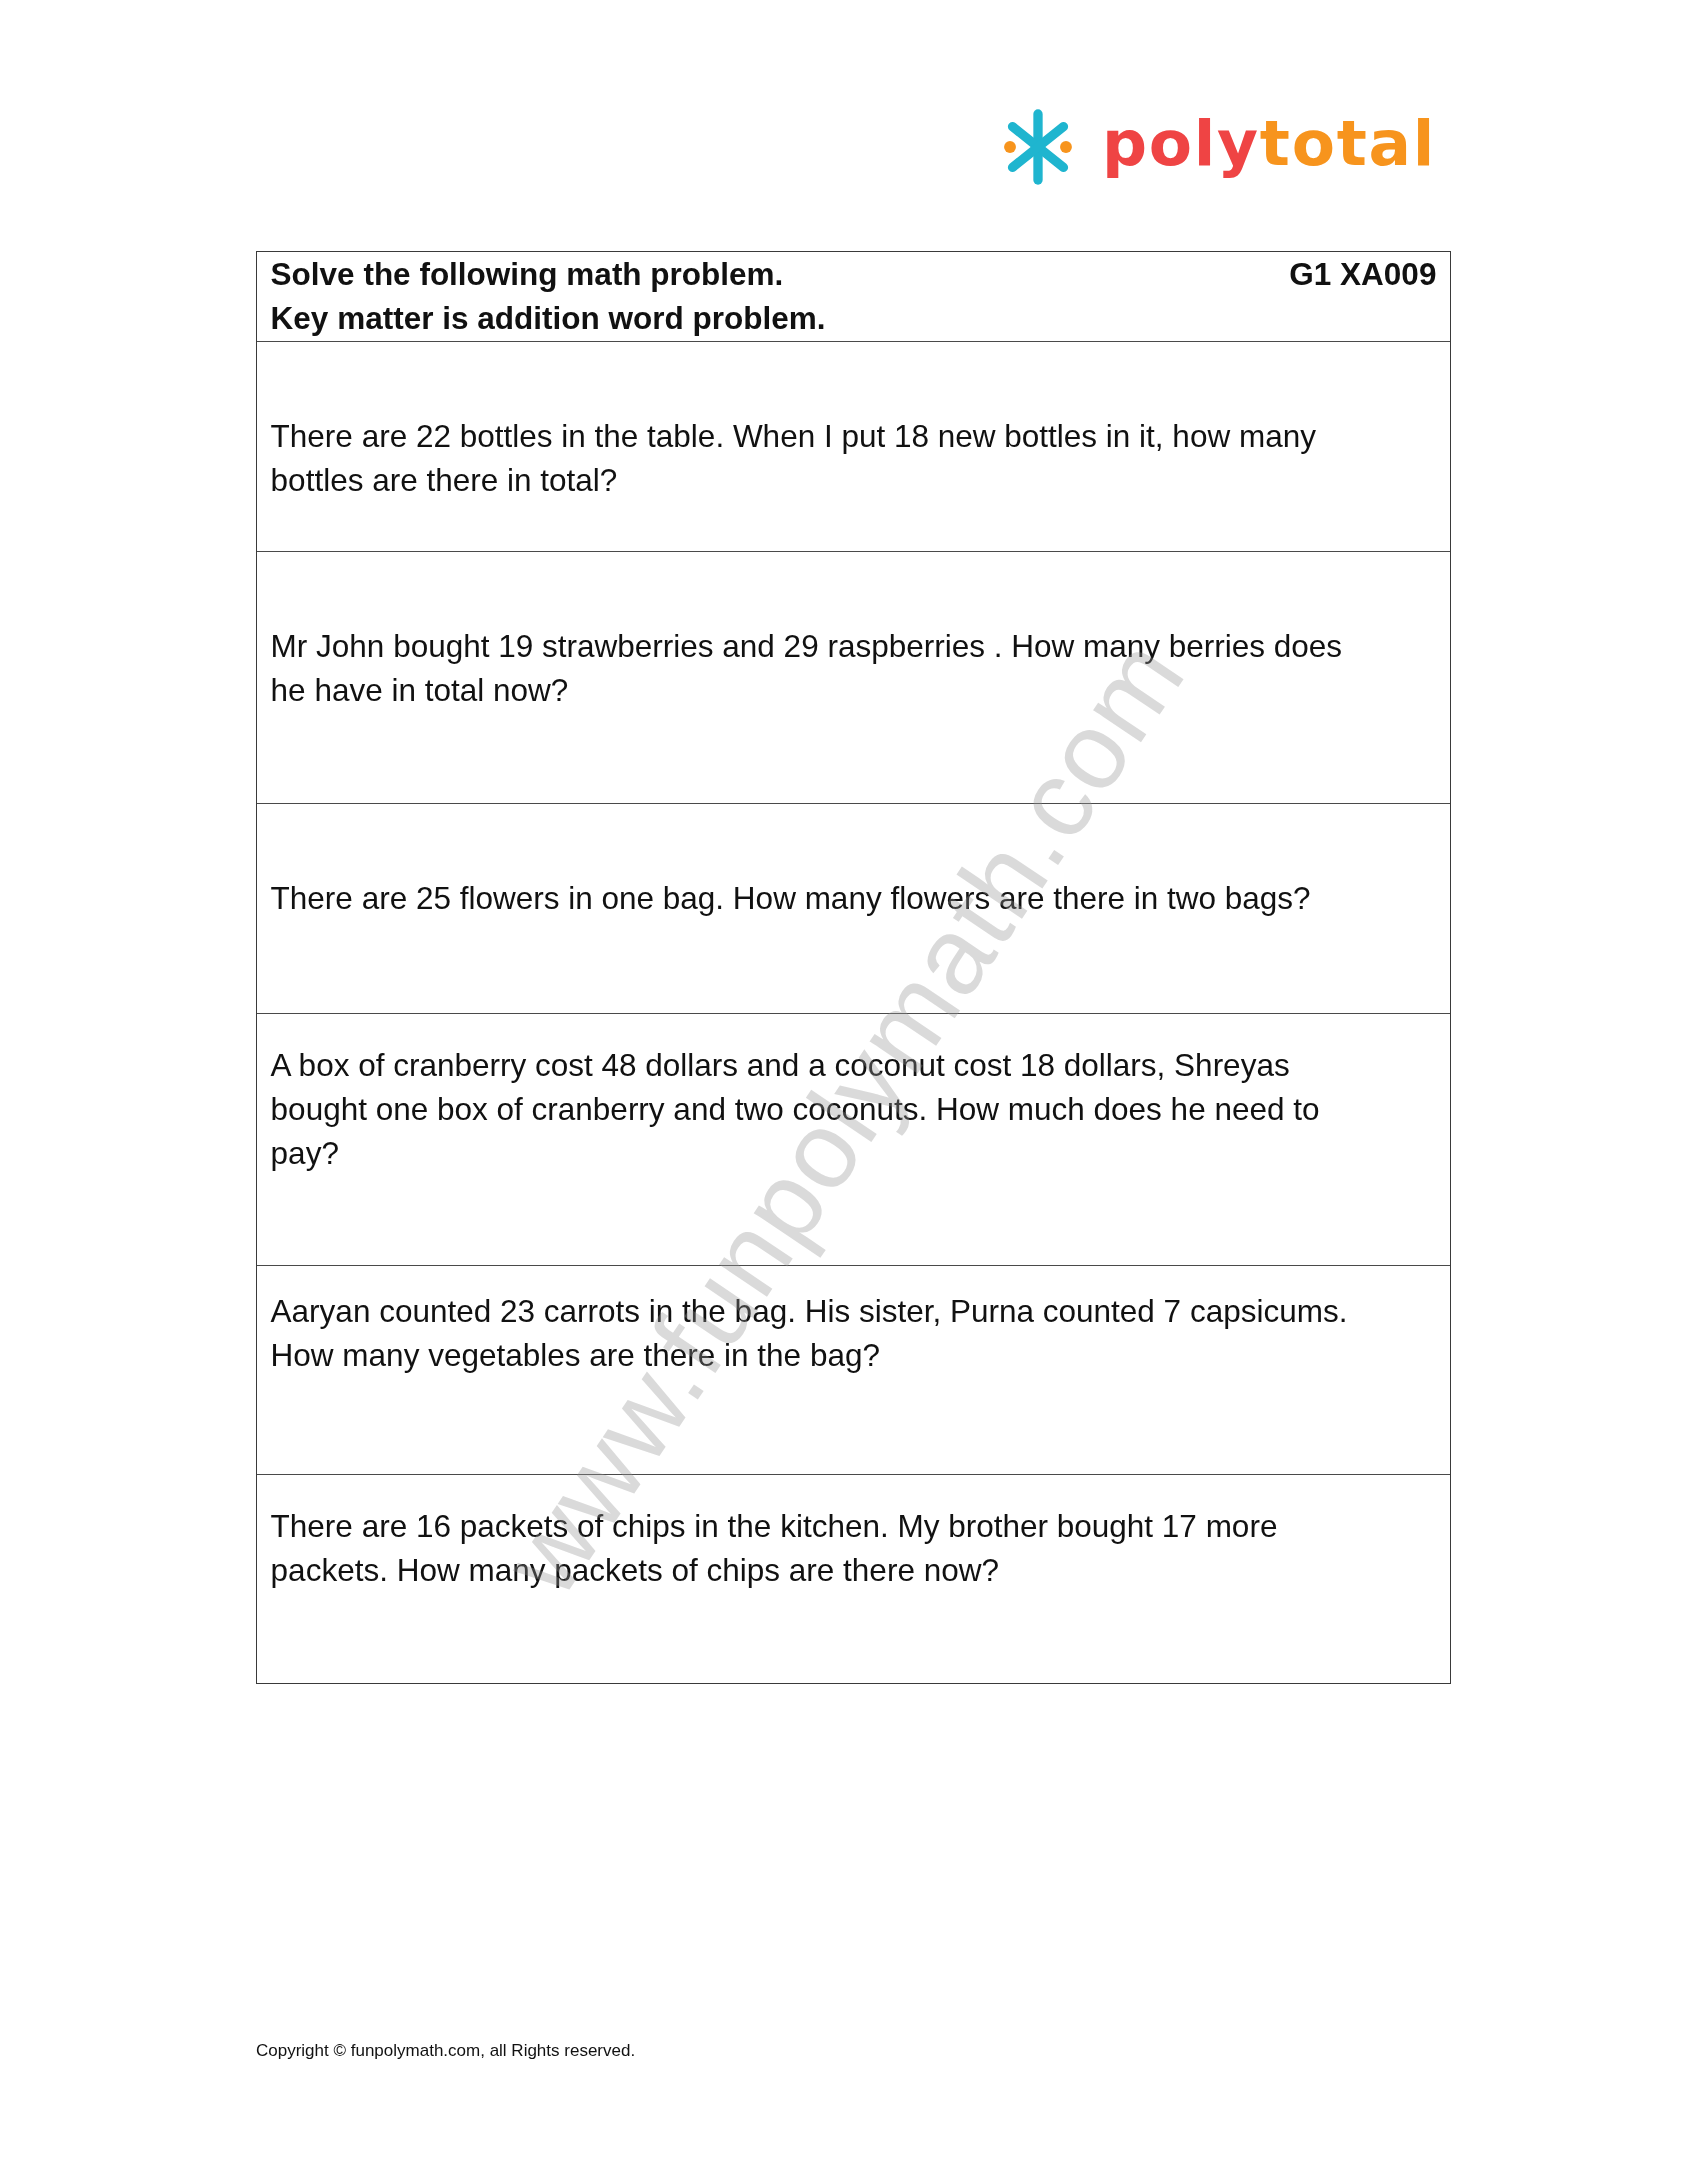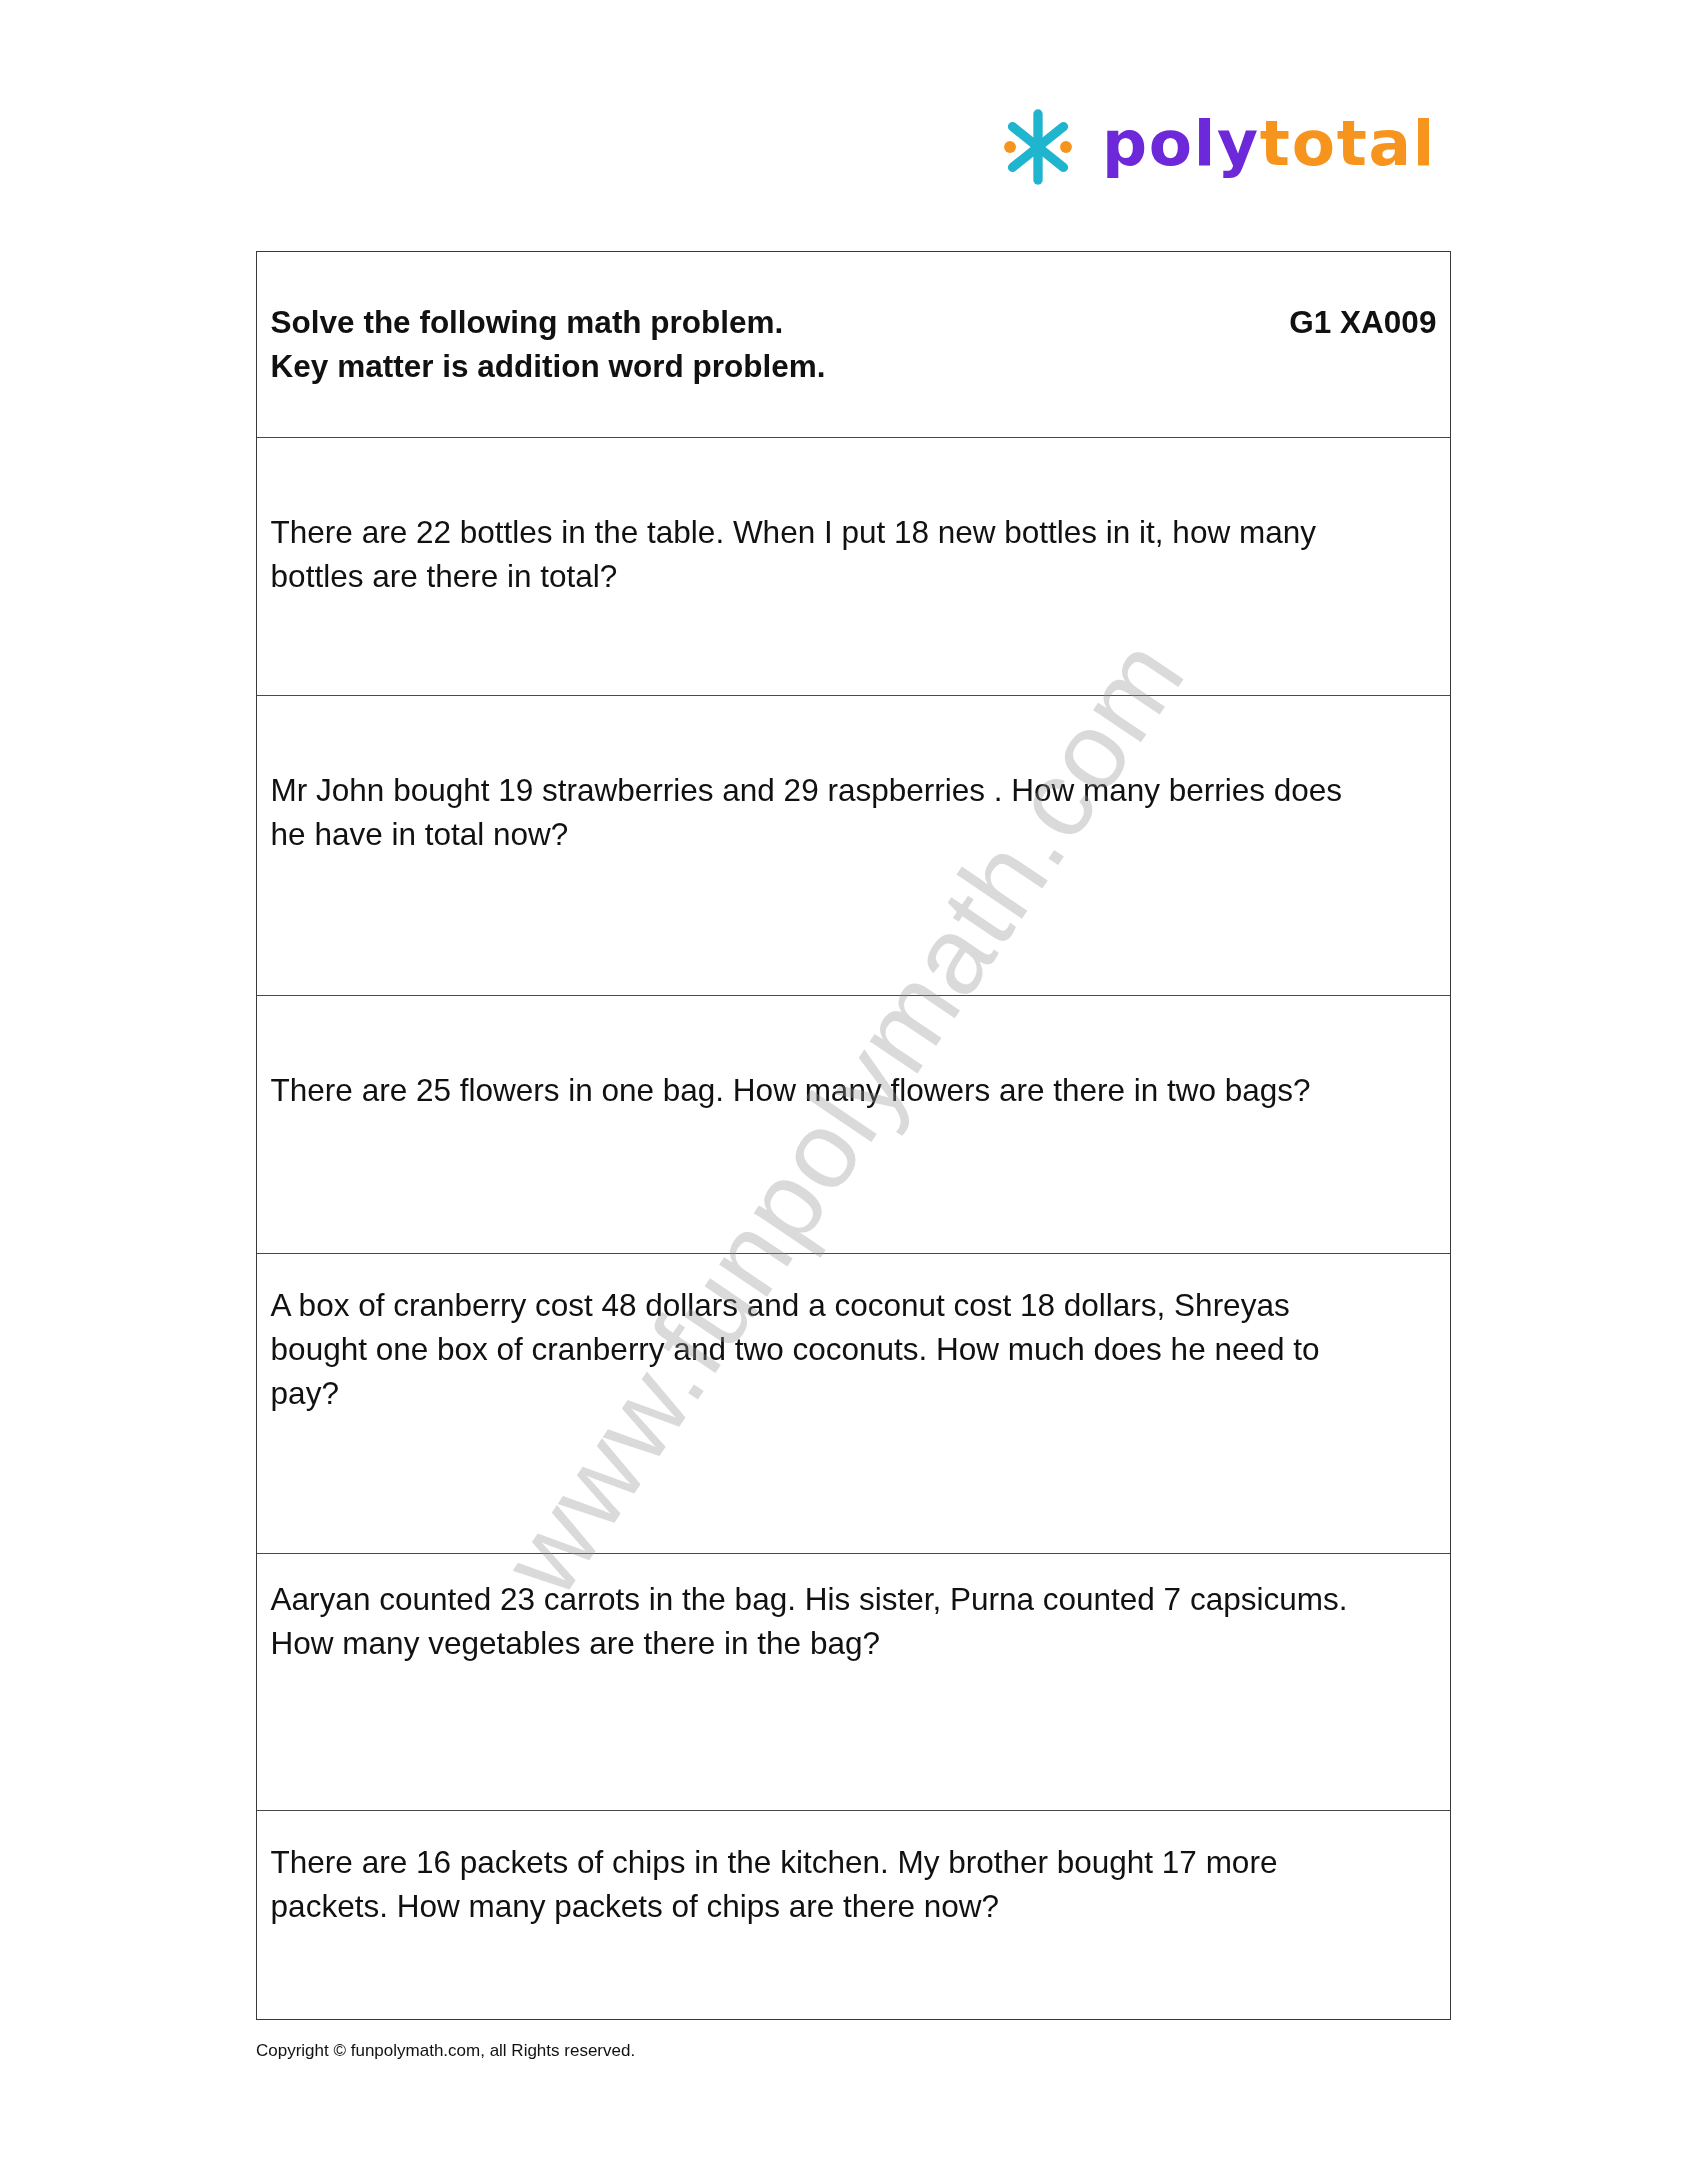--- a/index.html
+++ b/index.html
@@ -33,41 +33,40 @@
     .logo-word {
       margin-left: 29px;
       font-family: "DejaVu Sans", "Liberation Sans", sans-serif;
       font-weight: bold;
       font-size: 63px;
       letter-spacing: 1.7px;
       line-height: 1;
       position: relative;
       top: -3.4px;
     }
-    .logo-word .poly { color: #6d28d9; }
+    .logo-word .poly { color: #ef4444; }
     .logo-word .math { color: #f7941d; }
 
     
     .sheet {
       position: absolute;
       left: 256px;
       top: 251px;
       width: 1195px;
       border: 1.7px solid #3a3a3a;
       box-sizing: border-box;
     }
     .row {
       position: relative;
       border-top: 1.7px solid #4a4a4a;
       box-sizing: border-box;
       padding: 0 13.6px;
       font-size: 31.5px;
       line-height: 44px;
       color: #111;
-      margin-top: 48px;
     }
     .row:first-child { border-top: none; }
 
     .header-row {
       height: 89px;
       font-weight: bold;
       padding-top: 0;
     }
     .header-instructions {
       position: absolute;

